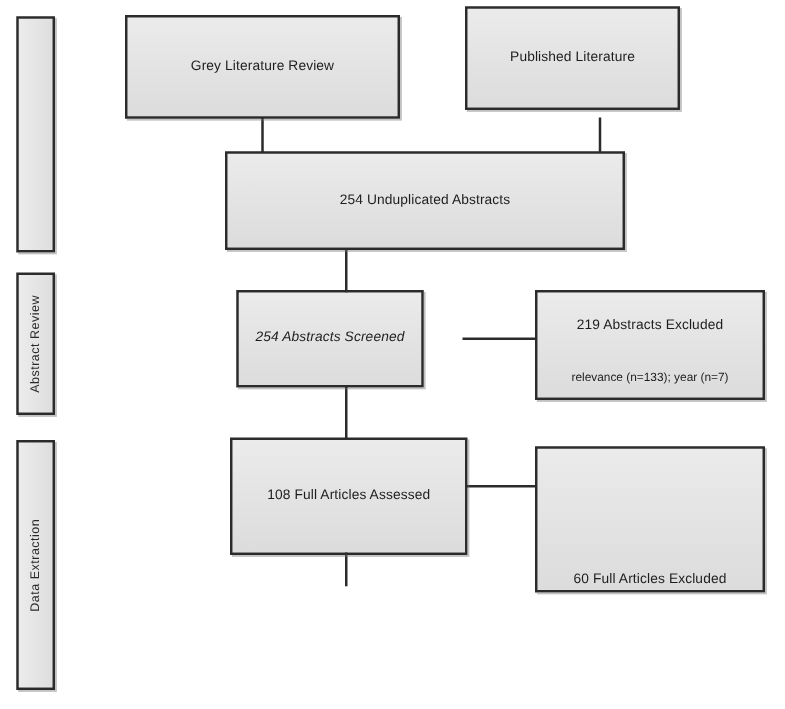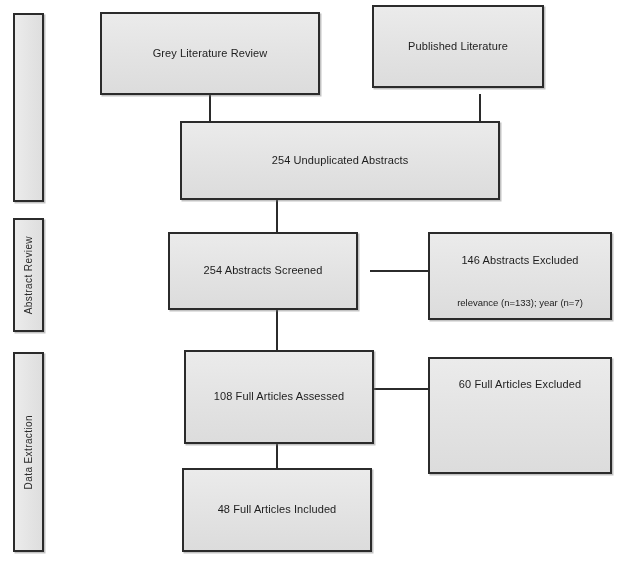--- a/index.html
+++ b/index.html
@@ -119,37 +119,34 @@
   </div>
 
   <div class="node" style="left:372px; top:5px; width:172px; height:83px;">
     <span class="title">Published Literature</span>
   </div>
 
   <div class="node" style="left:180px; top:121px; width:320px; height:79px;">
     <span class="title">254 Unduplicated Abstracts</span>
   </div>
 
-  <div class="node" style="left:168px; top:232px; width:190px; height:78px;">
+  <div class="node" style="left:189px; top:232px; width:150px; height:78px;font-style:italic;">
     <span class="title">254 Abstracts Screened</span>
   </div>
 
   <div class="node" style="left:428px; top:232px; width:184px; height:88px; justify-content:flex-start; padding-top:19px;">
-    <span class="title">146 Abstracts Excluded</span>
+    <span class="title">219 Abstracts Excluded</span>
     <span class="reasons">
       <br>
       <span>relevance (n=133); year (n=7)</span>
     </span>
   </div>
 
   <div class="node" style="left:184px; top:350px; width:190px; height:94px;">
     <span class="title">108 Full Articles Assessed</span>
   </div>
 
-  <div class="node" style="left:428px; top:357px; width:184px; height:117px; justify-content:flex-start; padding-top:18px;gap:24px;">
+  <div class="node" style="left:428px; top:357px; width:184px; height:117px; justify-content:flex-end; padding-top:18px;gap:24px;">
     <span class="title">60 Full Articles Excluded</span>
   </div>
 
-  <div class="node" style="left:182px; top:468px; width:190px; height:84px;">
-    <span class="title">48 Full Articles Included</span>
-  </div>
 
 </div>
 
 </body></html>

